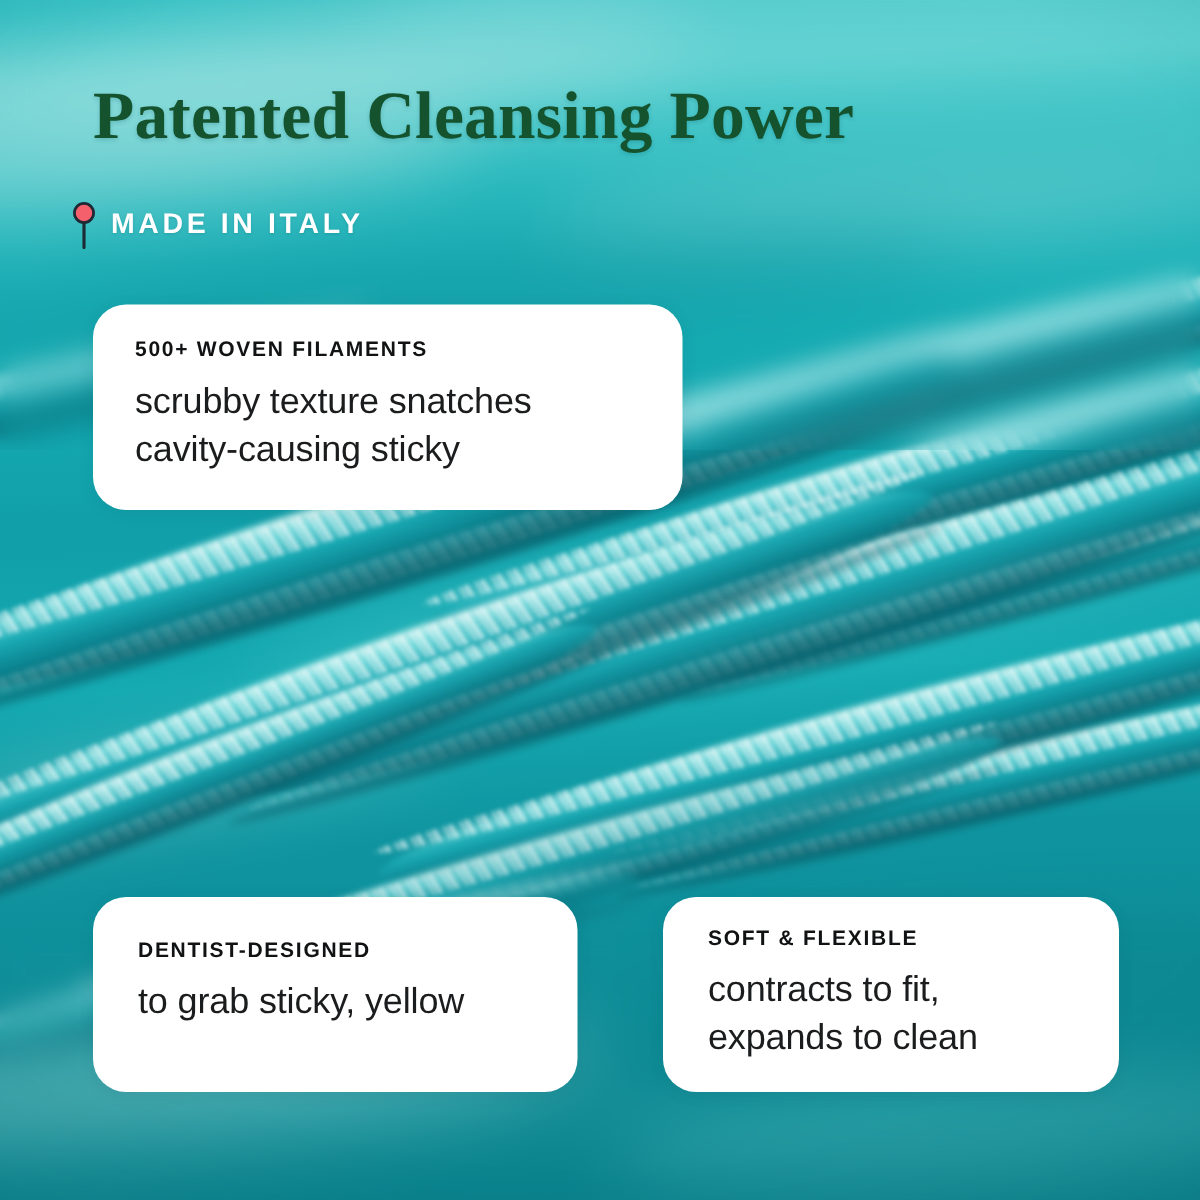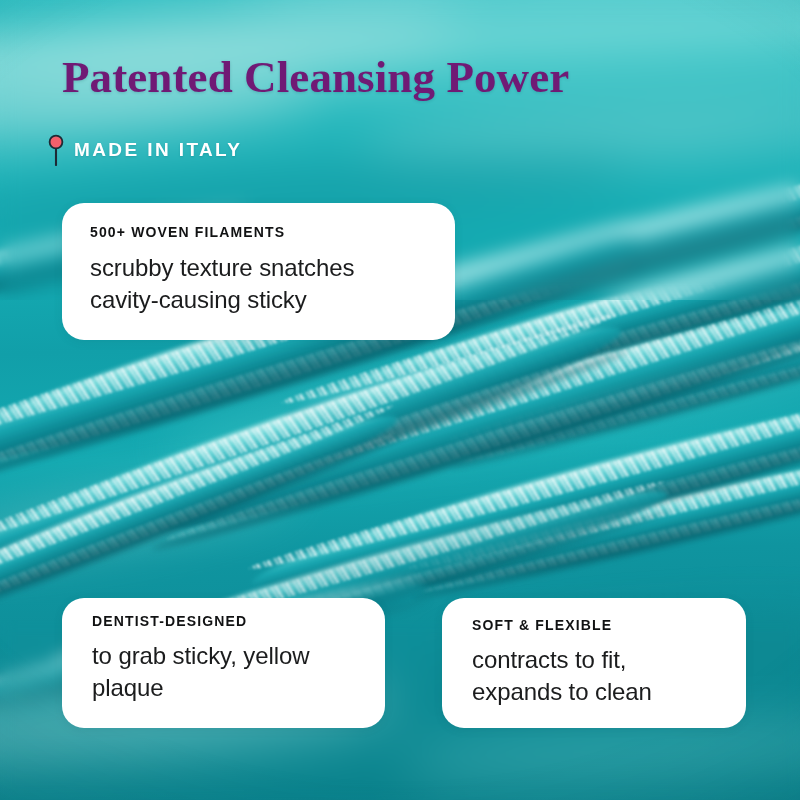--- a/index.html
+++ b/index.html
@@ -162,21 +162,21 @@
   }
 
   
   .content { position: absolute; inset: 0; }
 
   .title {
     position: absolute;
     left: 62px;
     top: 54px;
     margin: 0;
-    color: #701a75;
+    color: #14532d;
     font-family: "Liberation Serif", "DejaVu Serif", serif;
     font-weight: 700;
     font-size: 45px;
     line-height: 1.05;
     letter-spacing: .1px;
     white-space: nowrap;
     text-shadow: 0 1px 3px rgba(5,80,90,.22);
   }
 
   .badge {
@@ -235,21 +235,21 @@
   
   #card-filaments {
     left: 62px; top: 203px; width: 393px; height: 137px;
     padding: 22px 0 0 28px;
   }
   #card-filaments .card-heading { margin-bottom: 12px; }
 
   
   #card-dentist {
     left: 62px; top: 598px; width: 323px; height: 130px;
-    padding: 16px 0 0 30px;
+    padding: 28px 0 0 30px;
   }
   #card-dentist .card-heading { margin-bottom: 11px; }
 
   
   #card-soft {
     left: 442px; top: 598px; width: 304px; height: 130px;
     padding: 20px 0 0 30px;
   }
   #card-soft .card-heading { margin-bottom: 11px; }
 </style>
@@ -366,21 +366,20 @@
       <p class="card-body">
         <span>scrubby texture snatches</span>
         <span>cavity-causing sticky</span>
       </p>
     </div>
 
     <div class="card" id="card-dentist">
       <h2 class="card-heading">DENTIST-DESIGNED</h2>
       <p class="card-body">
         <span>to grab sticky, yellow</span>
-        <span>plaque</span>
       </p>
     </div>
 
     <div class="card" id="card-soft">
       <h2 class="card-heading">SOFT &amp; FLEXIBLE</h2>
       <p class="card-body">
         <span>contracts to fit,</span>
         <span>expands to clean</span>
       </p>
     </div>

